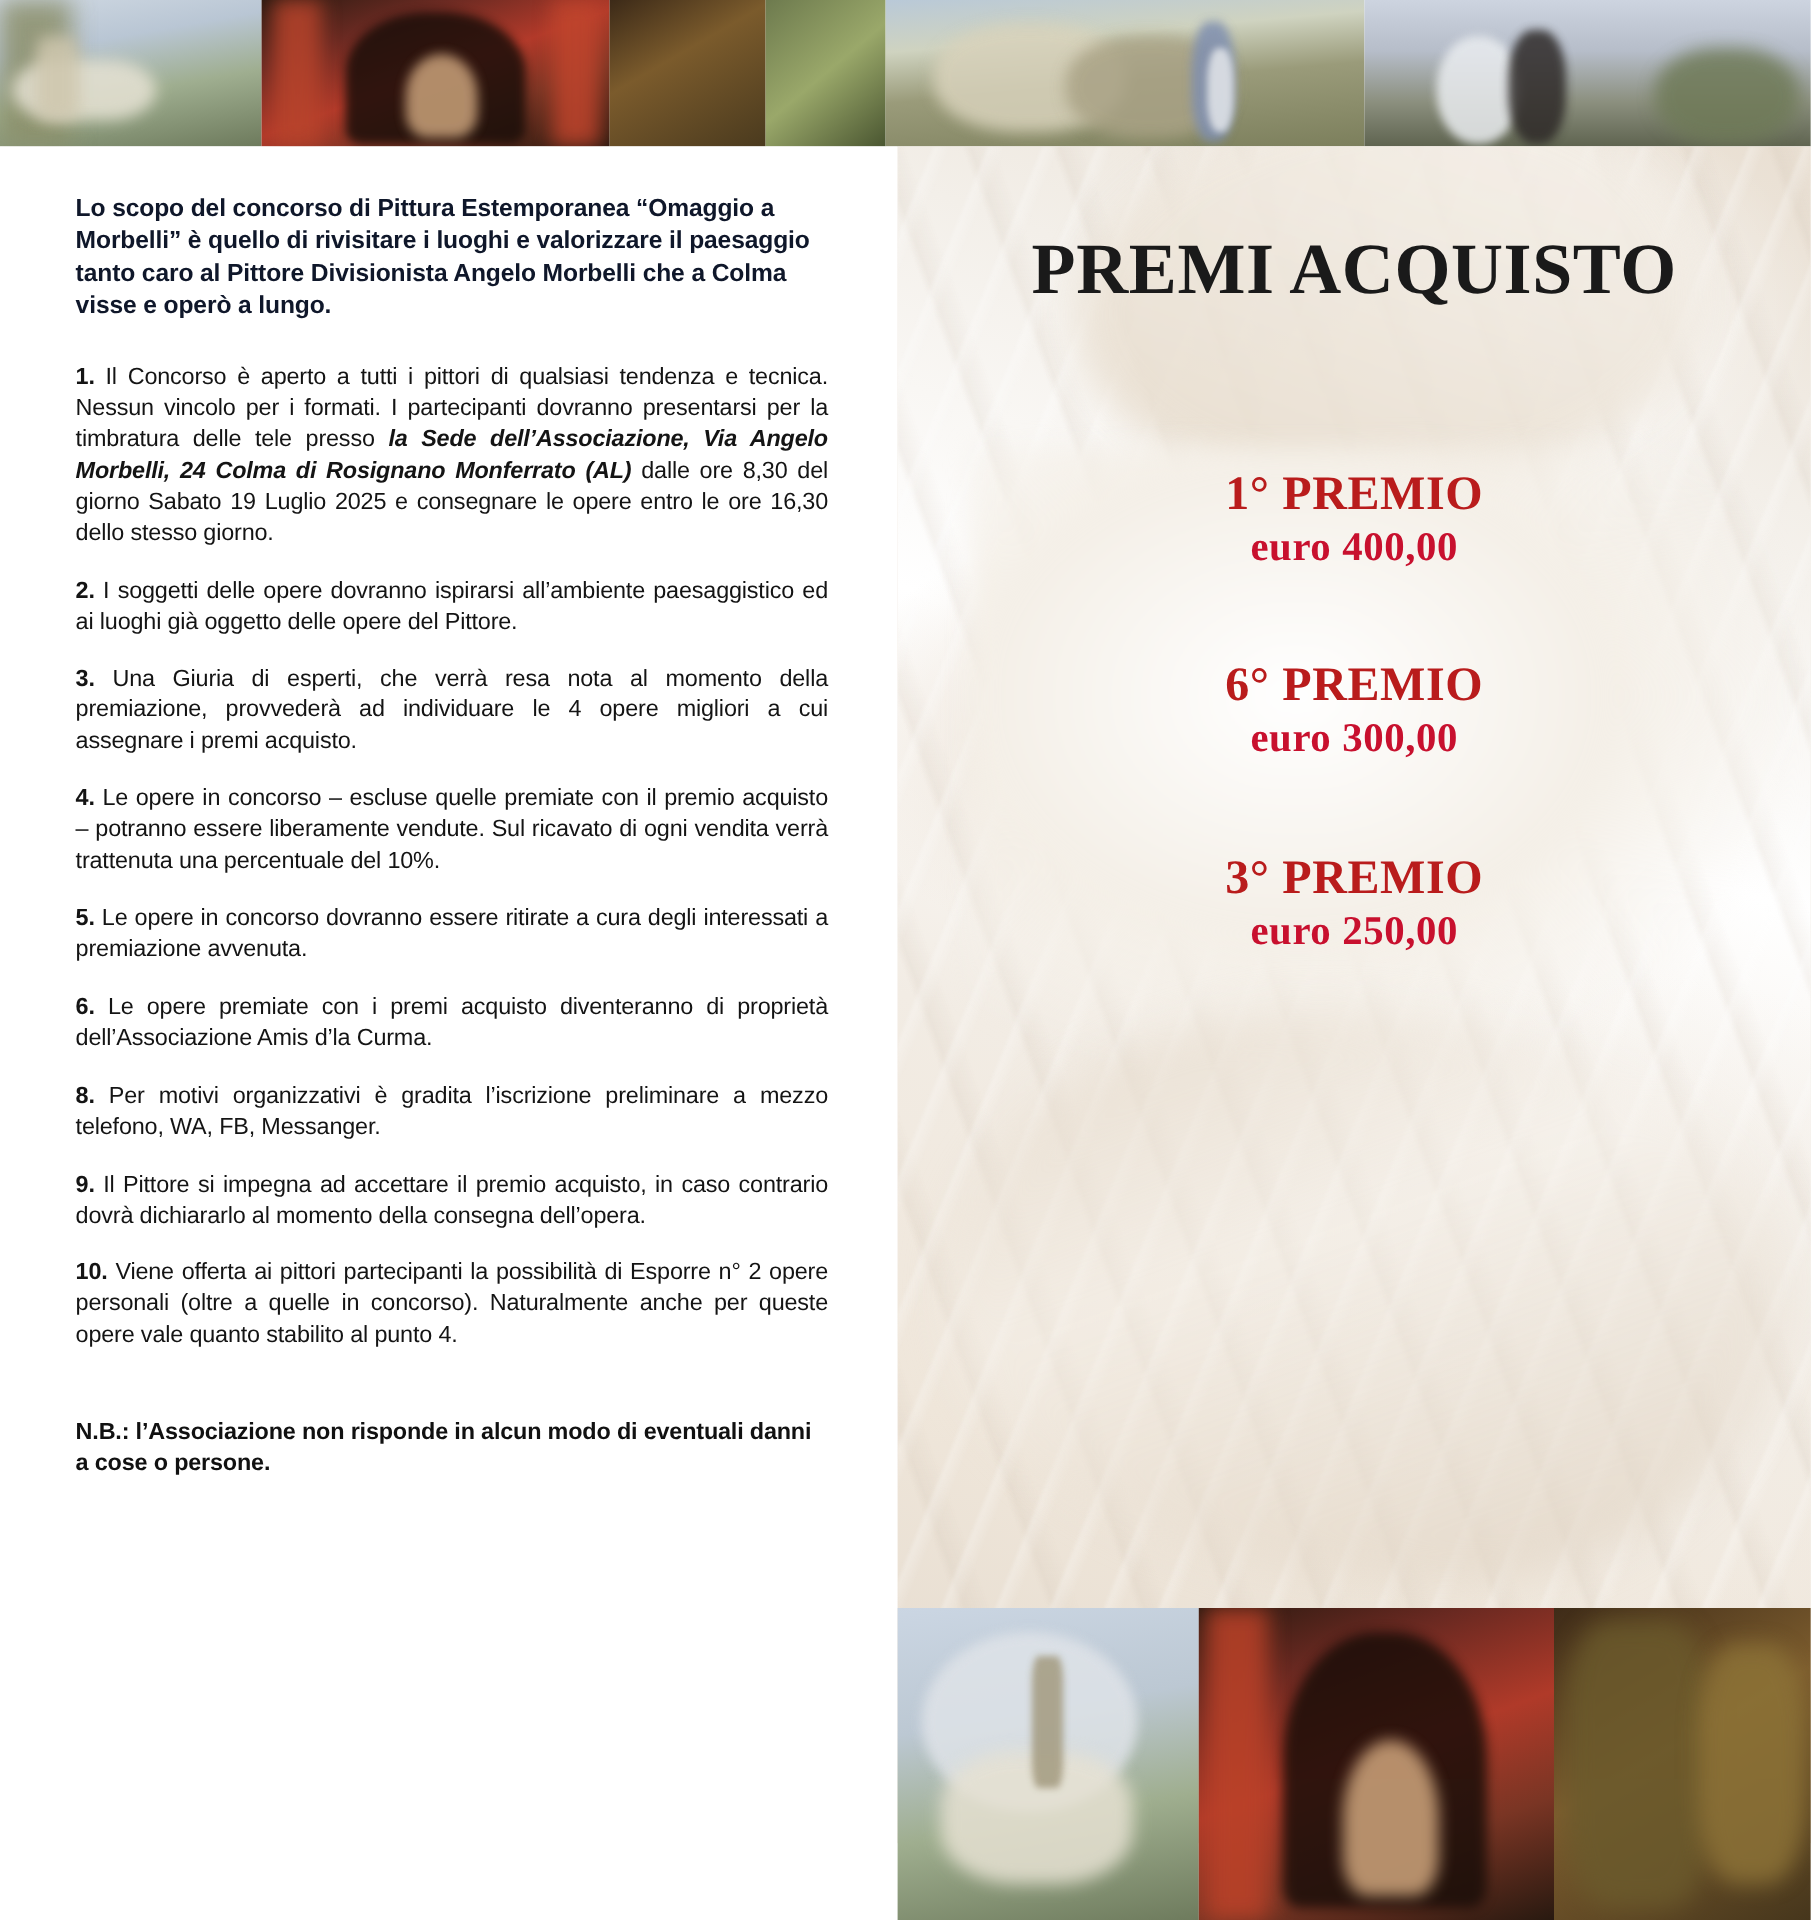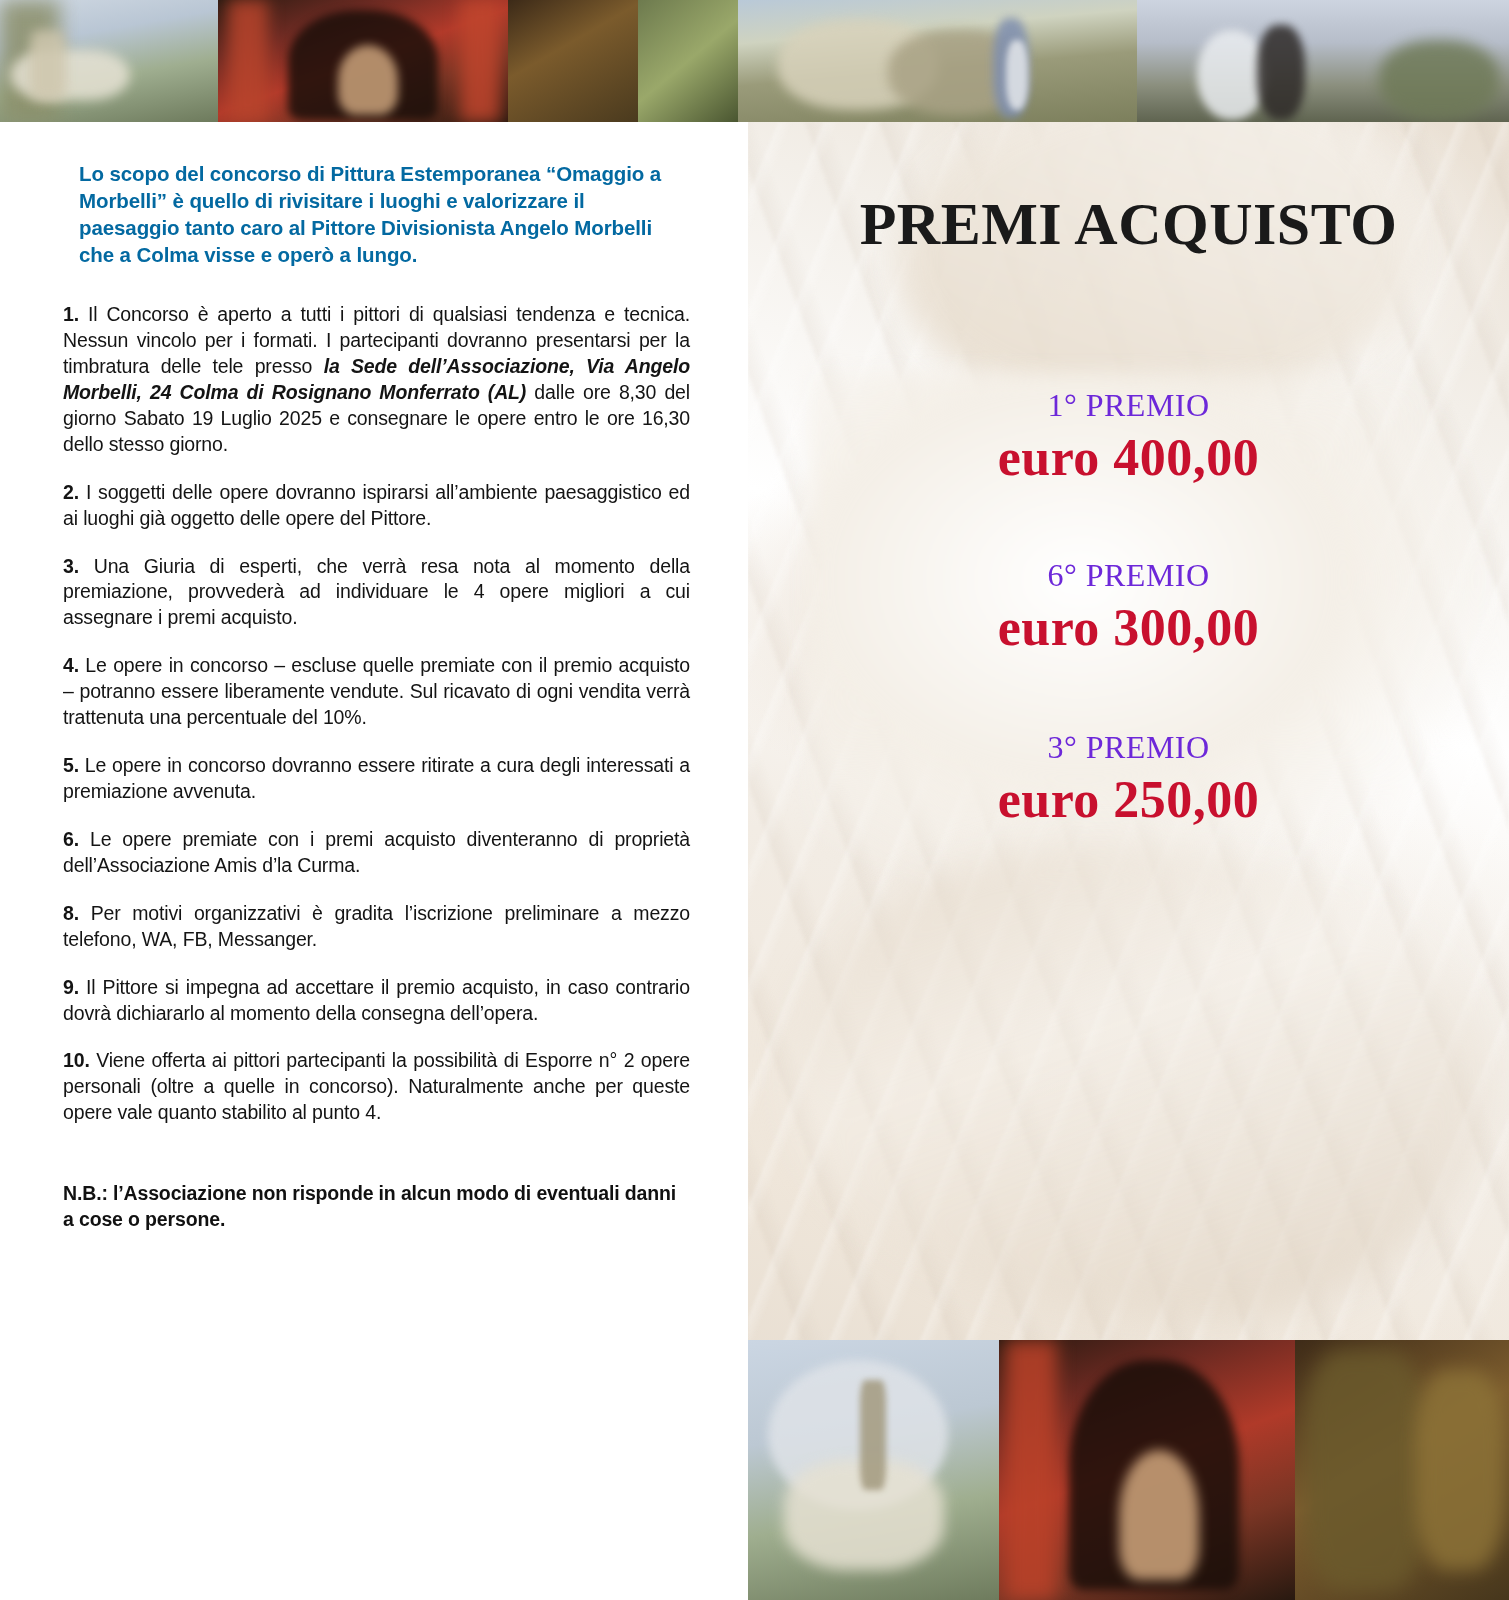--- a/index.html
+++ b/index.html
@@ -59,22 +59,22 @@
     width: 748px;
     height: 1478px;
     background: #ffffff;
     box-sizing: border-box;
     padding: 38px 58px 0 63px;
   }
   .intro {
     font-weight: bold;
     font-size: 20.5px;
     line-height: 1.32;
-    color: #0369a1;
-    margin: 0 0 34px 16px;
+    color: #0f172a;
+    margin: 0 0 34px 0;
     letter-spacing: -0.1px;
   }
   .clause {
     font-size: 19.5px;
     line-height: 1.33;
     color: #141414;
     margin: 0 0 22px 0;
     text-align: justify;
     letter-spacing: -0.15px;
   }
@@ -142,30 +142,30 @@
     font-weight: bold;
     font-size: 60px;
     color: #1a1a1a;
     text-align: center;
     margin: 68px 0 0 0;
     letter-spacing: 0.5px;
   }
   .prize-block { text-align: center; }
   .prize-block .rank {
     font-family: "Liberation Serif", serif;
-    font-weight: normal;
-    font-size: 32px;
-    color: #6d28d9;
+    font-weight: bold;
+    font-size: 40px;
+    color: #b91c1c;
     letter-spacing: 0.5px;
     margin: 0;
   }
   .prize-block .amount {
     font-family: "Liberation Serif", serif;
     font-weight: bold;
-    font-size: 52px;
+    font-size: 34px;
     color: #c8102e;
     letter-spacing: 0.5px;
     margin: 4px 0 0 0;
   }
   .p1 { margin-top: 128px; }
   .p2 { margin-top: 70px; }
   .p3 { margin-top: 72px; }
   .p4 { margin-top: 72px; }
 
   

